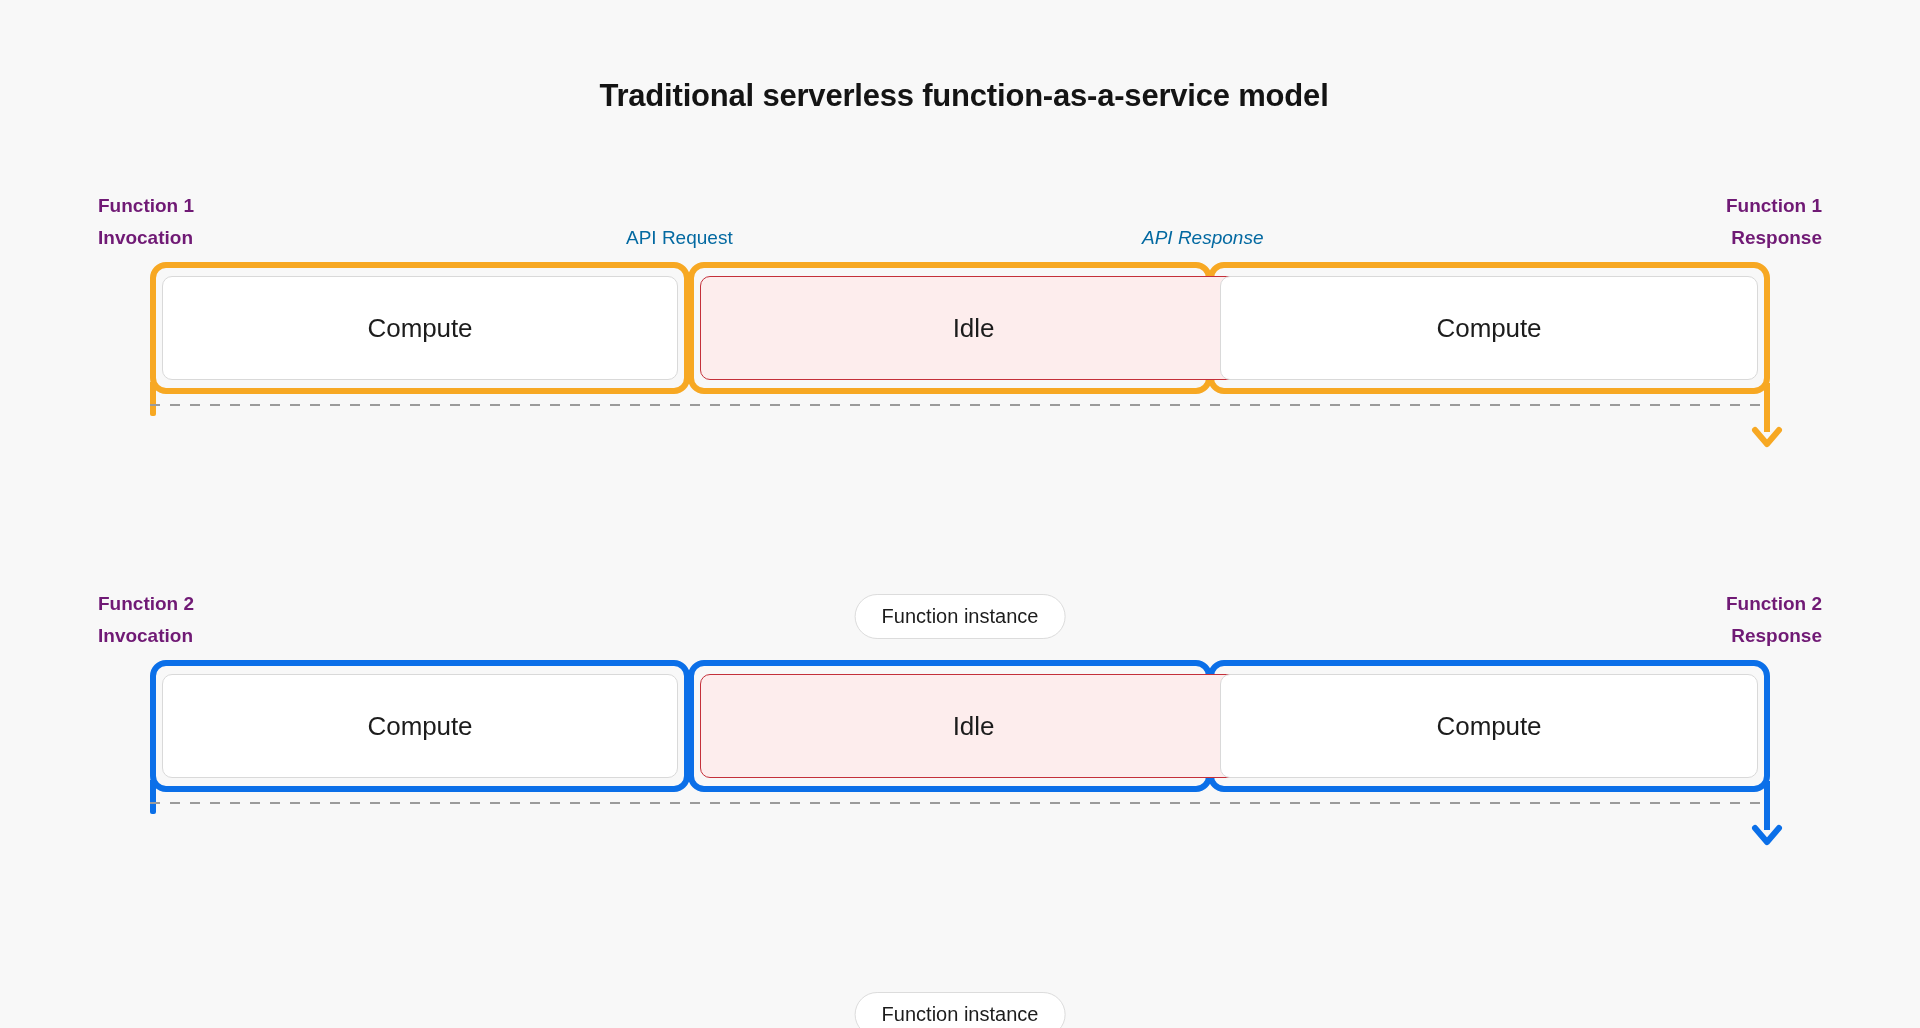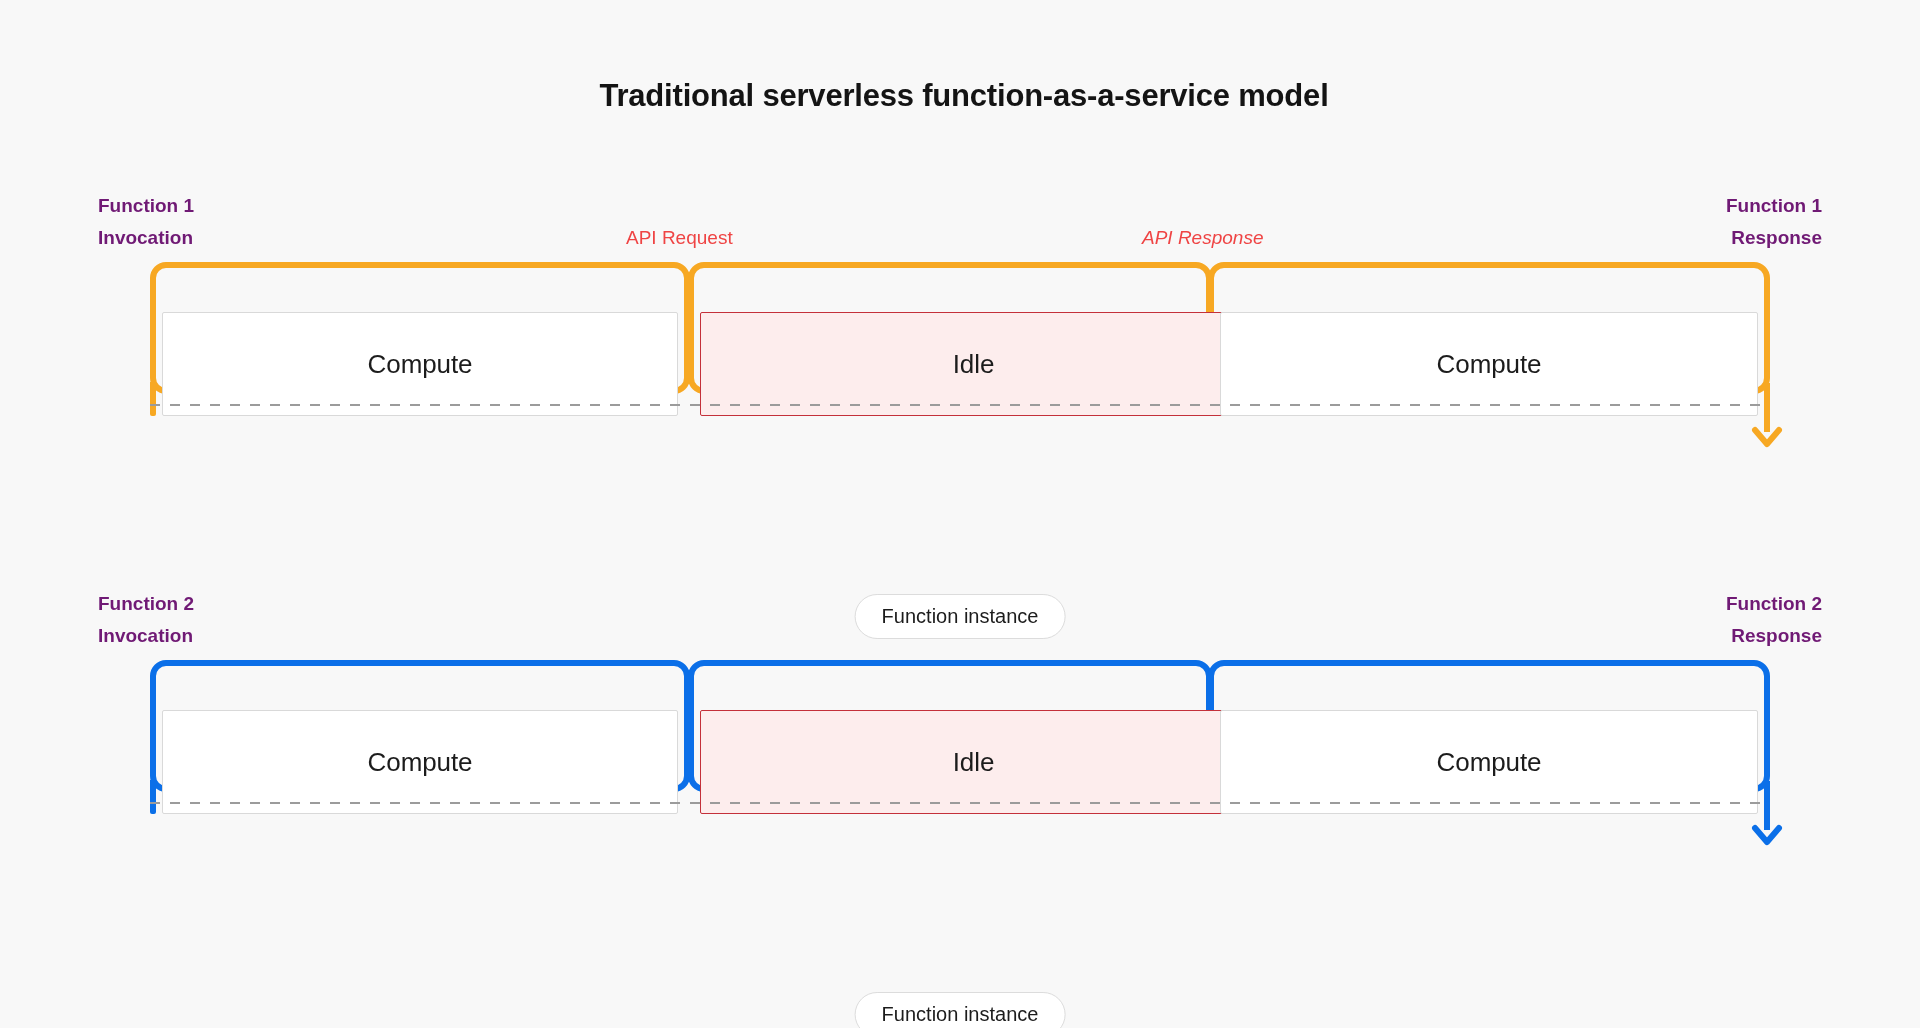--- a/index.html
+++ b/index.html
@@ -48,21 +48,21 @@
     white-space: pre-line;
   }
   .label-left  { left: 98px;  text-align: left; }
   .label-right { right: 98px; text-align: right; }
 
   .label-mid {
     position: absolute;
     font-size: 19px;
     line-height: 32px;
     font-weight: normal;
-    color: #ef4444;
+    color: #0369a1;
     top: 32px;
     white-space: nowrap;
   }
   .label-api-request  { left: 626px; }
   .label-api-response { left: 1142px; font-style: italic; }
 
   
   .band {
     position: absolute;
     top: 72px;
@@ -86,28 +86,27 @@
 
   .seg-a { left: 0px;    width: 540px; }
   .seg-b { left: 538px;  width: 524px; }
   .seg-c { left: 1058px; width: 562px; }
 
   
   .inner {
     position: absolute;
     top: 14px;
     height: 104px;
-    border-radius: 2px;
+    border-radius: 10px;
     display: flex;
     align-items: center;
     justify-content: center;
     font-size: 26px;
     color: #1C1C1C;
     letter-spacing: -0.1px;
-    margin-top: 36px;
   }
   .inner.compute {
     background: #FFFFFF;
     border: 1px solid #D9D9D9;
   }
   .inner.idle {
     background: #FDEDED;
     border: 1px solid #C4303A;
   }
   .in-a { left: 12px;   width: 516px; }

